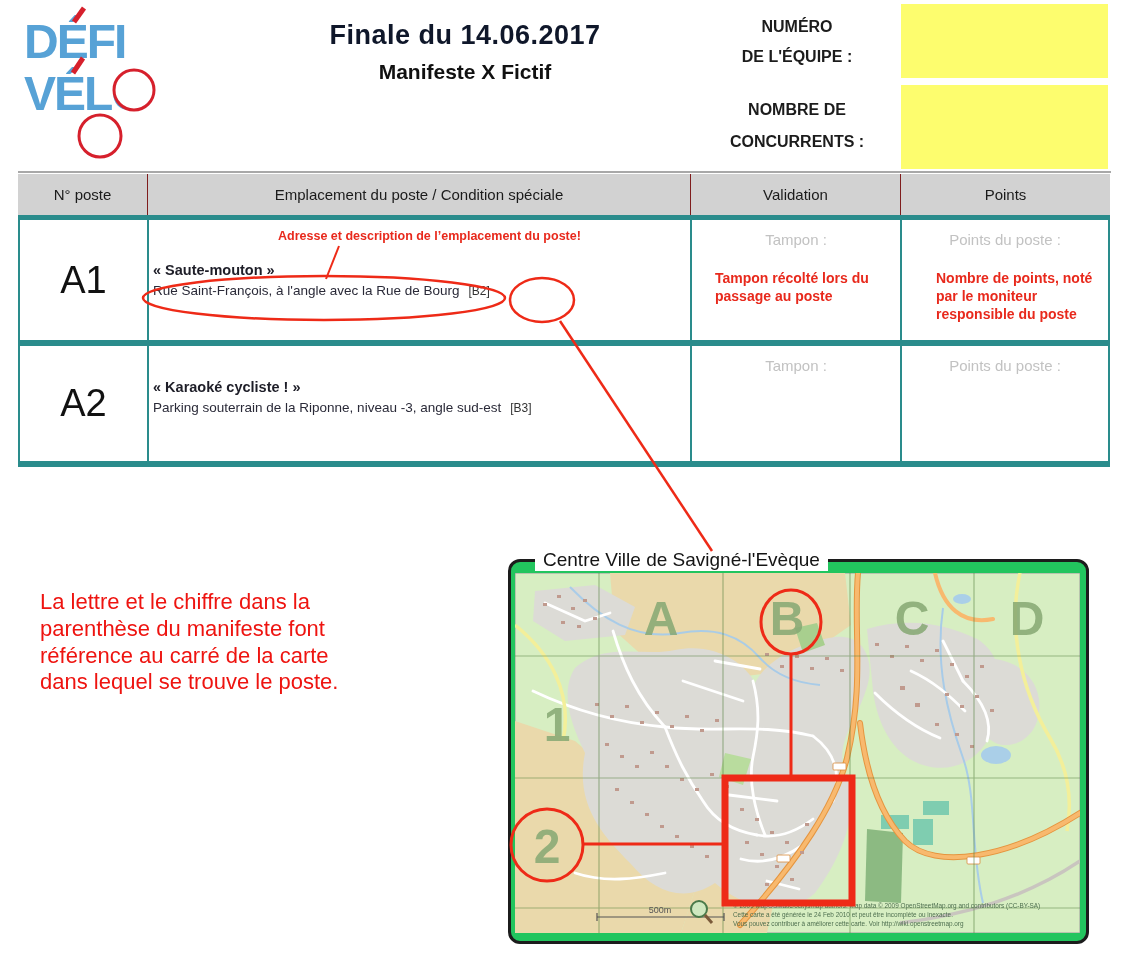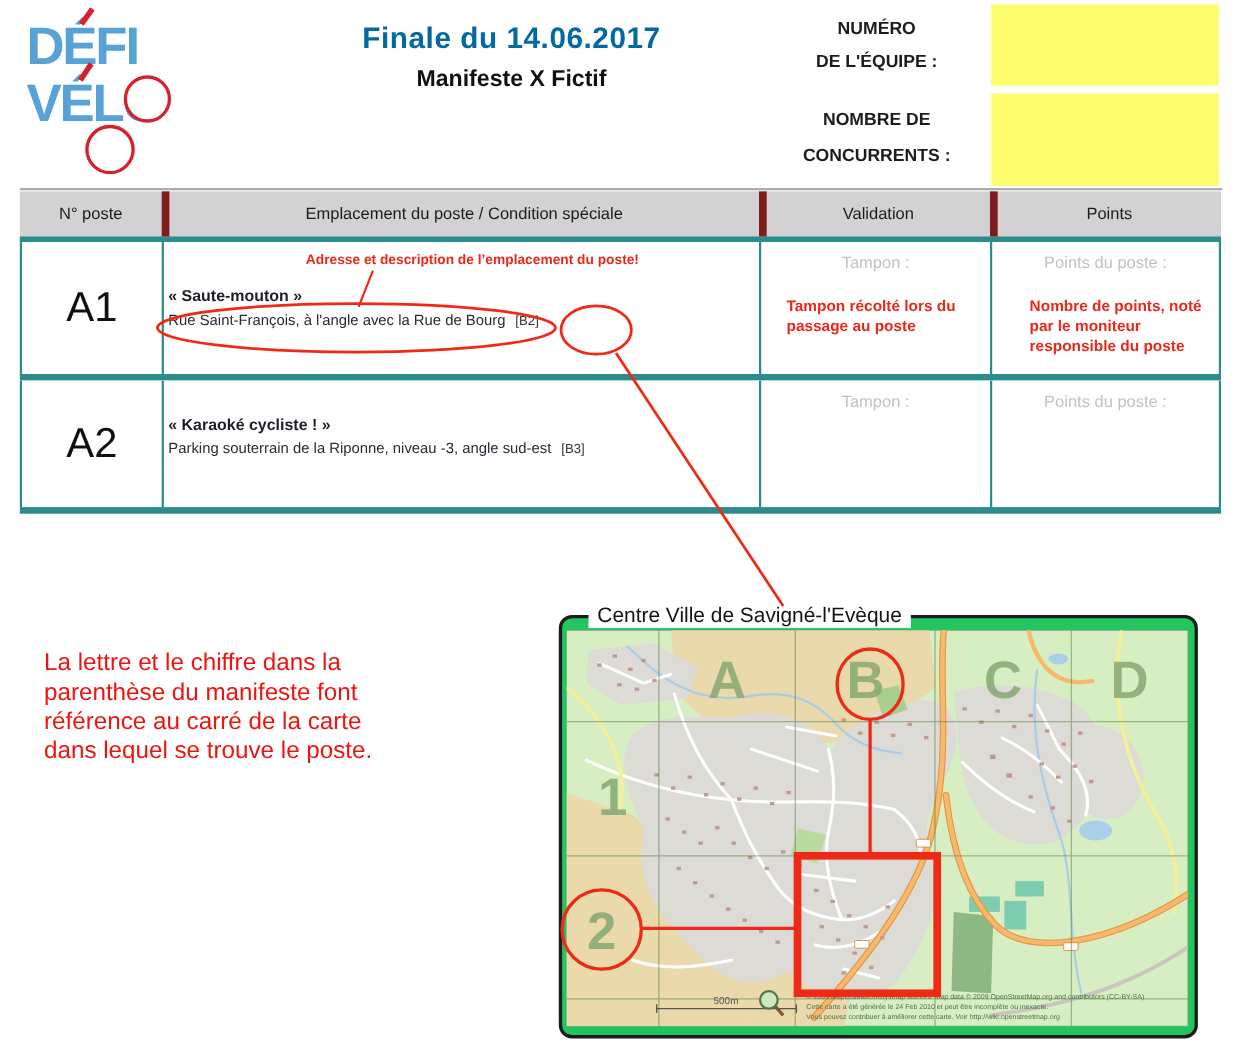--- a/index.html
+++ b/index.html
@@ -4,34 +4,34 @@
 <style>
   html,body{margin:0;padding:0;background:#ffffff;}
   body{width:1128px;height:966px;position:relative;font-family:"Liberation Sans",sans-serif;overflow:hidden;}
   .abs{position:absolute;}
 
   
   #logo{left:8px;top:2px;width:170px;height:165px;z-index:4;}
 
   
   #title-block{left:250px;top:20px;width:430px;text-align:center;z-index:4;}
-  #title-main{font-size:27px;font-weight:bold;color:#0369a1;letter-spacing:.5px;}
+  #title-main{font-size:27px;font-weight:bold;color:#0f172a;letter-spacing:.5px;}
   #title-sub{font-size:21px;font-weight:bold;color:#111;margin-top:9px;}
 
   
   .team-label{position:absolute;width:200px;text-align:center;font-size:16px;font-weight:bold;color:#1c1c1c;}
   .yellow-box{position:absolute;left:901px;width:207px;background:#fdfd6e;border:none;font-size:18px;padding:0 6px;box-sizing:border-box;}
 
   
   #table-top-line{left:18px;top:171px;width:1093px;height:0;border-top:2px solid #a8a8a8;}
   #manifest-table{left:18px;top:174px;width:1092px;z-index:3;}
   .trow{display:grid;grid-template-columns:129px 543px 210px 210px;position:relative;}
   #thead{background:#d2d2d2;height:41px;border-bottom:5px solid #2a8c8c;}
   #thead .th{display:flex;align-items:center;justify-content:center;font-size:15px;color:#1b1b1b;}
-  #thead .th + .th{border-left:7px solid #7f1d1d;}
+  #thead .th + .th{border-left:1px solid #7f1d1d;}
   .tbody-row{background:#fff;border-bottom:6px solid #2a8c8c;}
   .tbody-row .td{border-left:2px solid #2a8c8c;position:relative;}
   .tbody-row .td:first-child{border-left:2px solid #2a8c8c;}
   .tbody-row .td:last-child{border-right:2px solid #2a8c8c;}
   #row-a1{height:120px;}
   #row-a2{height:115px;}
   .poste-cell{display:flex;align-items:center;justify-content:center;font-size:38px;color:#111;}
   .poste-name{font-size:14.5px;font-weight:bold;color:#1e1e28;}
   .poste-addr{font-size:13.5px;color:#2a2a38;margin-top:5px;}
   .map-ref{font-size:12px;color:#333;margin-left:9px;}

